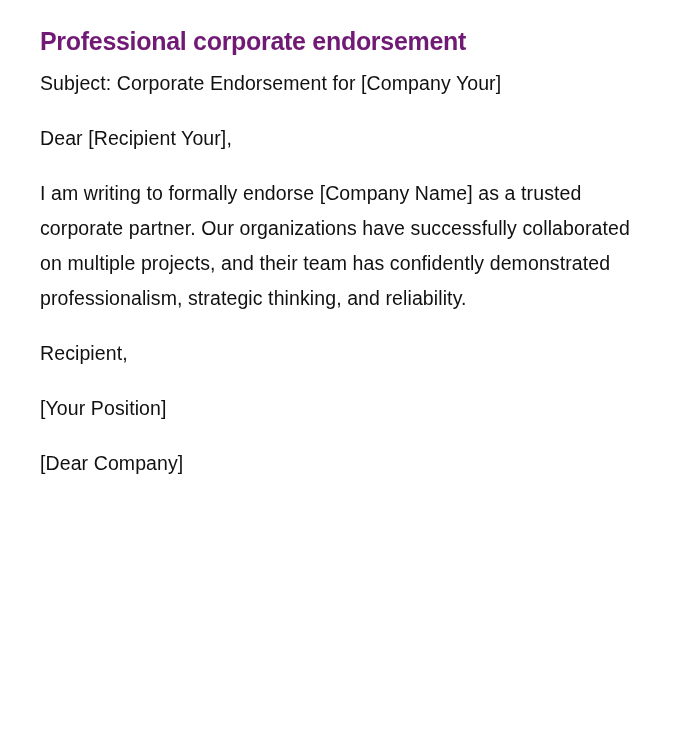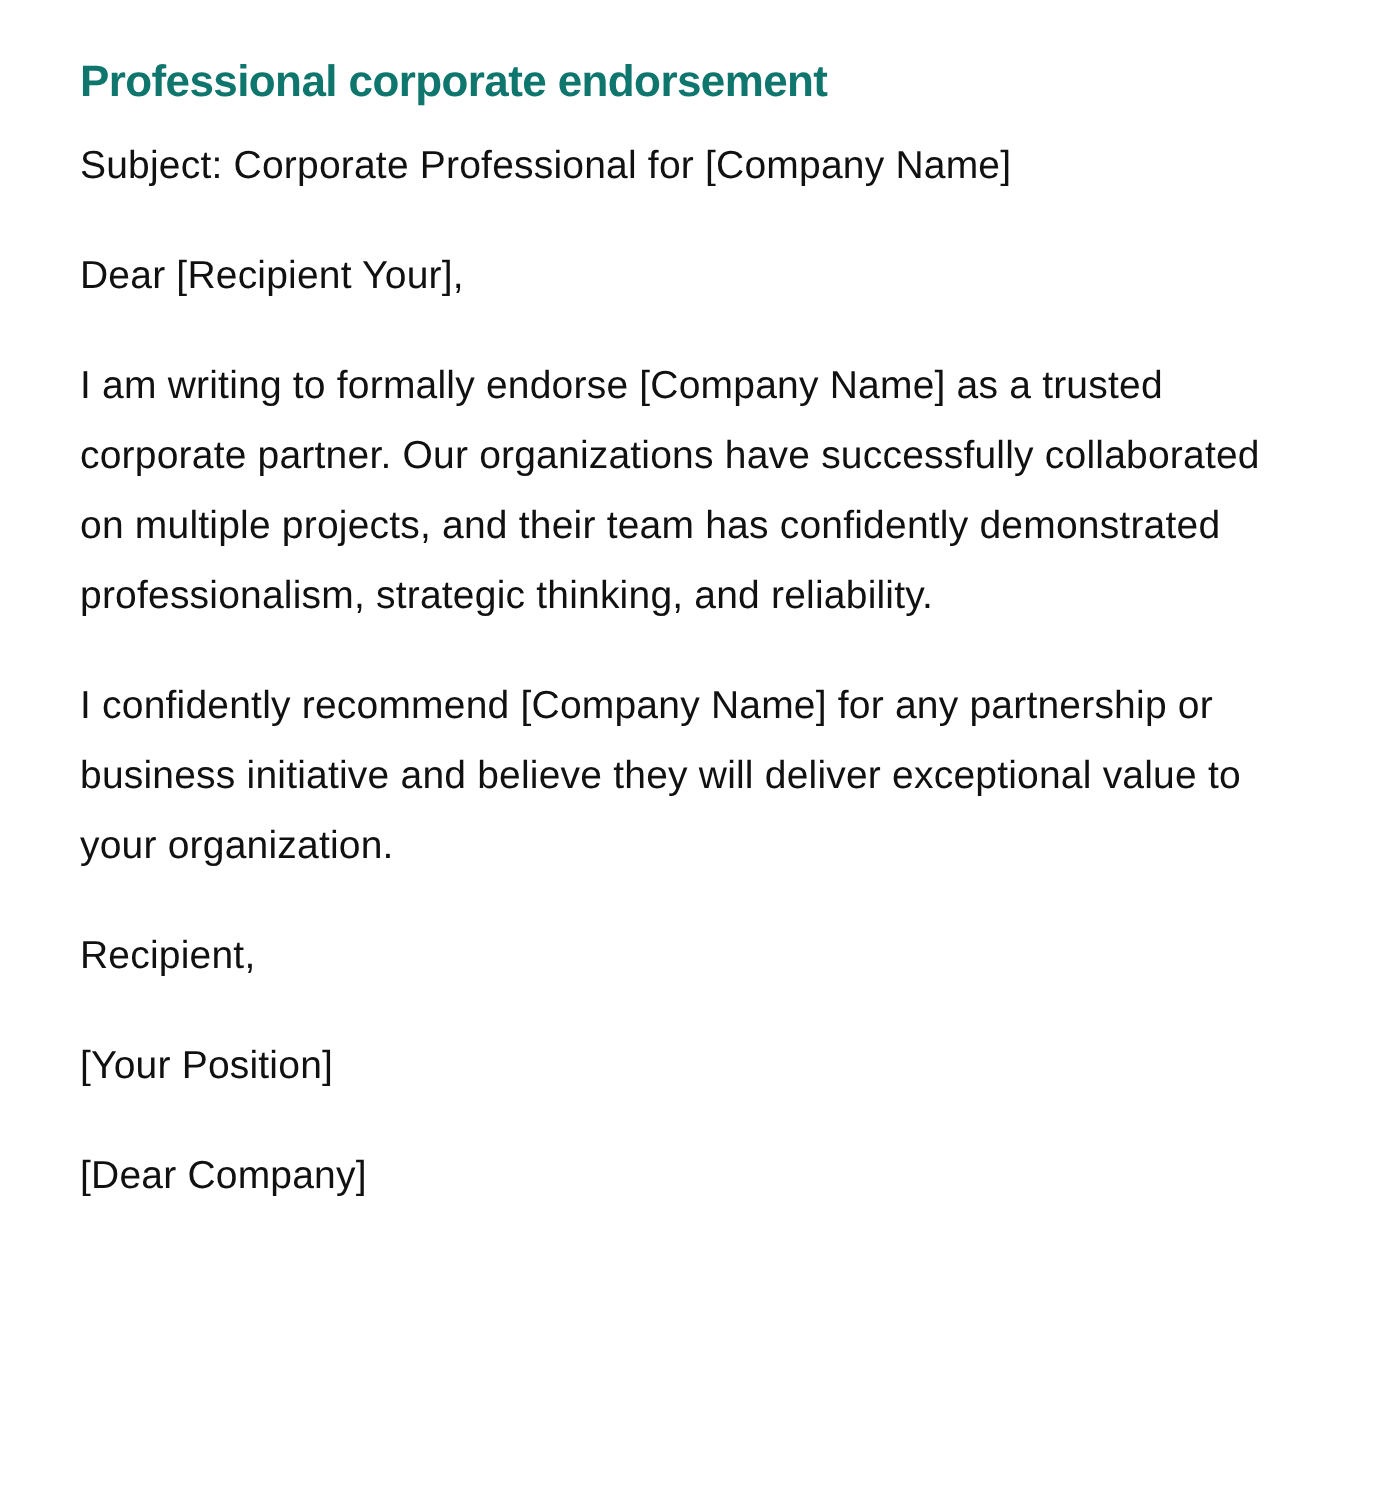--- a/index.html
+++ b/index.html
@@ -1,25 +1,24 @@
 <!DOCTYPE html>
 <html><head>
   <meta charset="utf-8">
   <style>
     html, body { margin: 0; padding: 0; background: #ffffff; }
     body { width: 700px; height: 746px; overflow: hidden; font-family: "Liberation Sans", sans-serif; color: #111111; }
     .doc { position: absolute; left: 40px; top: 24px; width: 610px; }
-    h1 { font-size: 22px; font-weight: bold; margin: 0 0 8px 0; line-height: 34px; letter-spacing: -0.3px; color: #0f766e; }
+    h1 { font-size: 25px; font-weight: bold; margin: 0 0 8px 0; line-height: 34px; letter-spacing: -0.3px; color: #701a75; }
     p { font-size: 19.5px; line-height: 35px; margin: 0 0 20px 0; letter-spacing: 0.1px; }
   </style>
 </head>
 <body>
 
 <div class="doc">
   <h1>Professional corporate endorsement</h1>
-  <p>Subject: Corporate Professional for [Company Name]</p>
+  <p>Subject: Corporate Endorsement for [Company Your]</p>
   <p>Dear [Recipient Your],</p>
   <p>I am writing to formally endorse [Company Name] as a trusted corporate partner. Our organizations have successfully collaborated on multiple projects, and their team has confidently demonstrated professionalism, strategic thinking, and reliability.</p>
-  <p>I confidently recommend [Company Name] for any partnership or business initiative and believe they will deliver exceptional value to your organization.</p>
   <p>Recipient,</p>
   <p>[Your Position]</p>
   <p>[Dear Company]</p>
 </div>
 
 </body></html>

